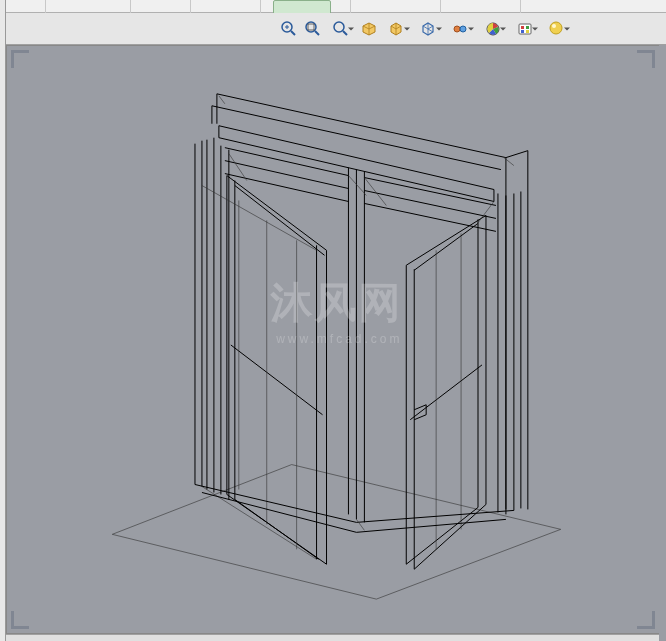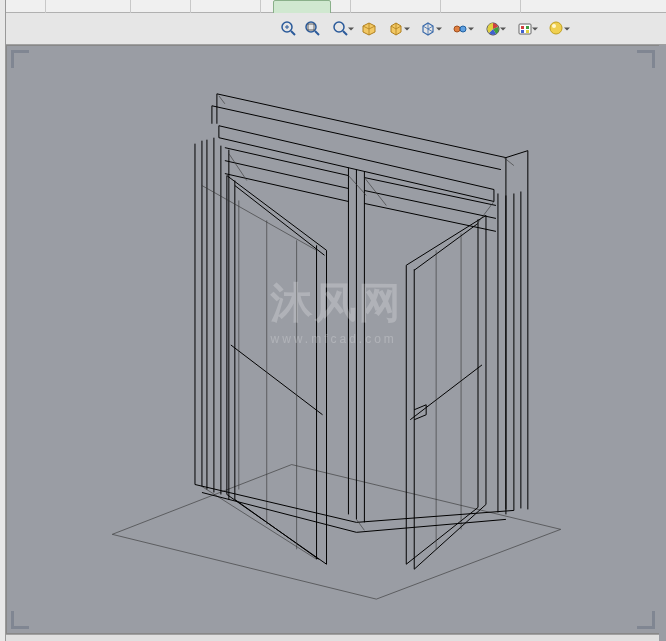--- a/index.html
+++ b/index.html
@@ -83,21 +83,21 @@
   .corner-br { bottom: 4px; right: 4px; border-bottom: 3px solid #808692; border-right: 3px solid #808692; }
   
   .model-canvas { position: absolute; left: 0; top: 0; width: 100%; height: 100%; }
   .model-canvas line { stroke: #000; stroke-width: 1; }
   .model-canvas line.thin { stroke: #333; stroke-width: 0.6; }
   
   .watermark {
     position: absolute;
     left: 50%; top: 45%;
     transform: translate(-50%, -50%);
-    text-align: left;
+    text-align: right;
     opacity: 0.22;
     pointer-events: none;
     padding-left: 7px;
   }
   .watermark .main {
     font-size: 42px;
     font-weight: bold;
     color: #fff;
     letter-spacing: 2px;
     font-family: "Microsoft YaHei", sans-serif;

